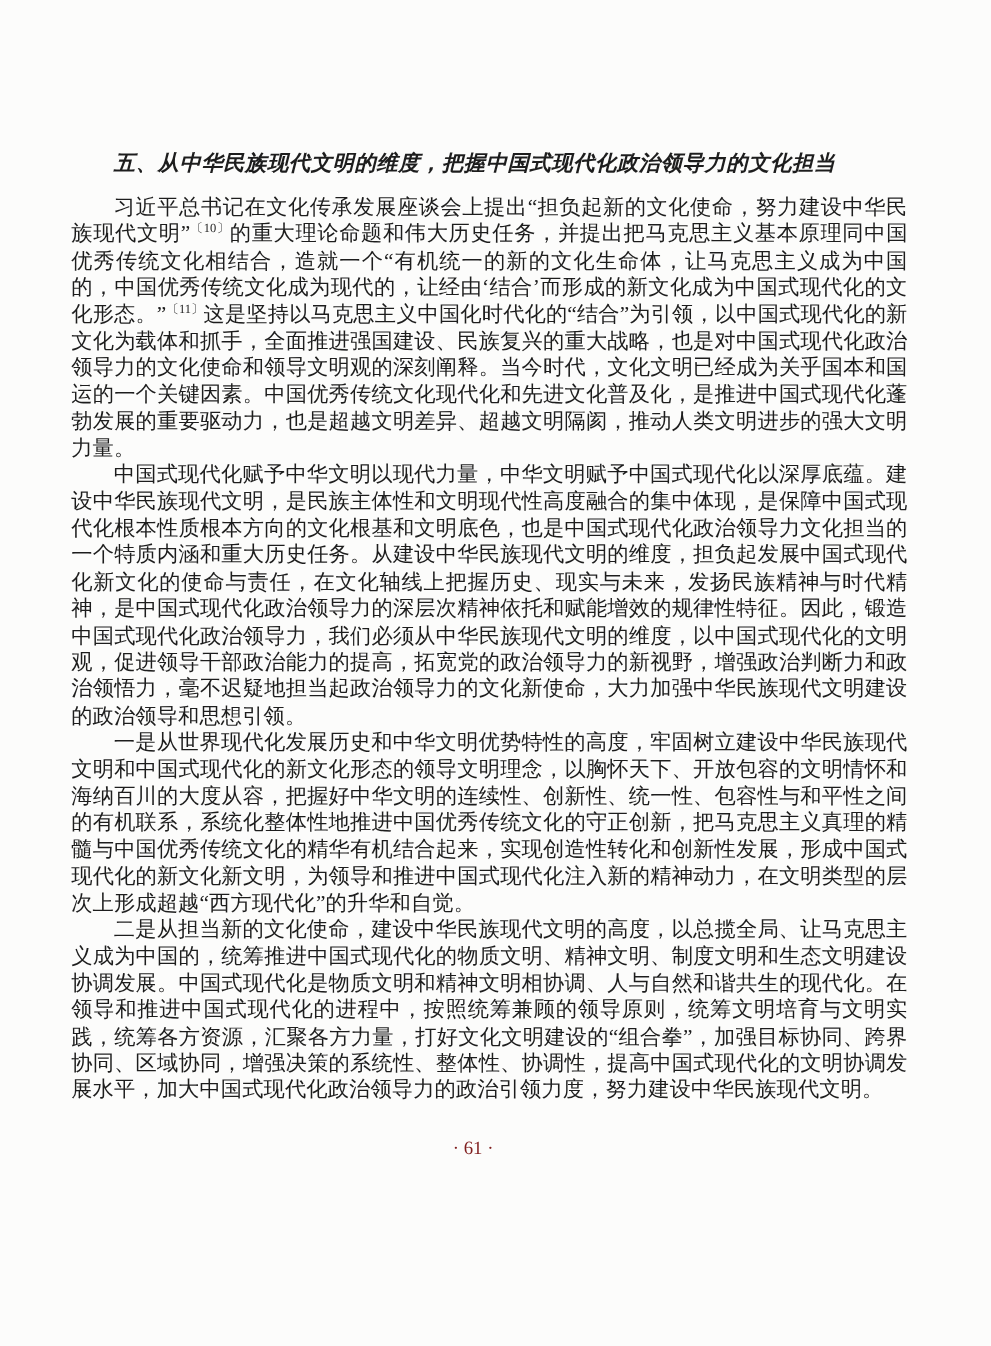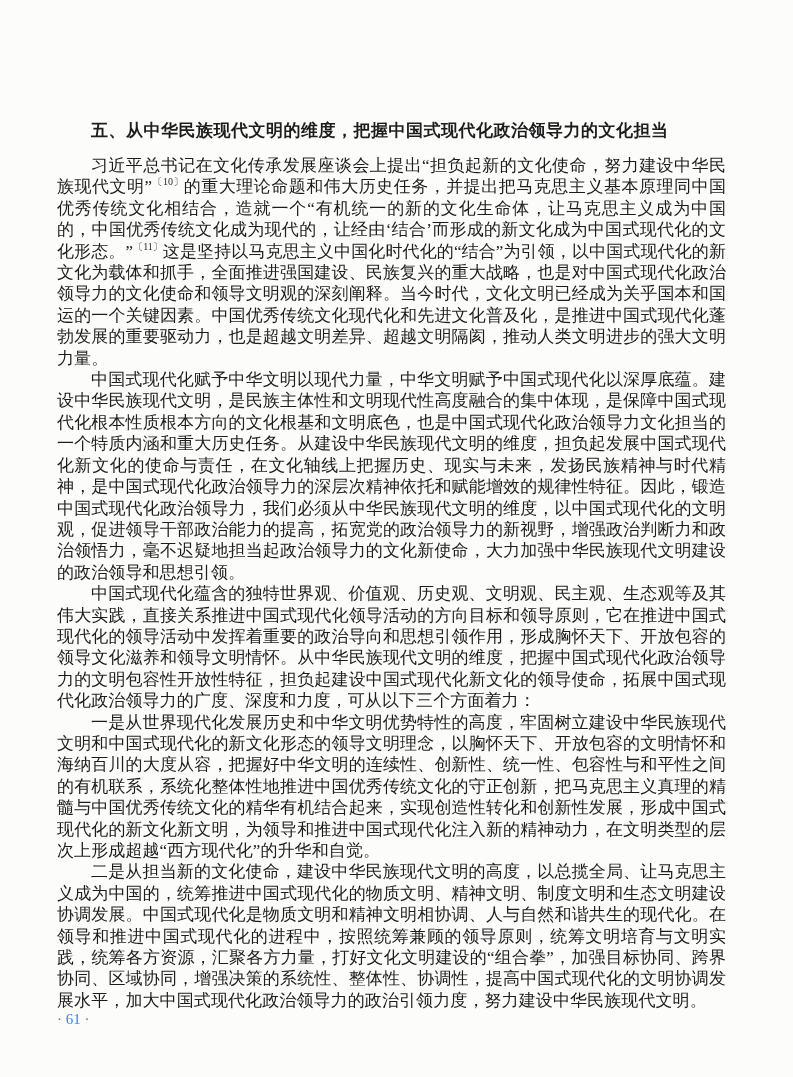--- a/index.html
+++ b/index.html
@@ -17,52 +17,52 @@
     height: 1077px;
     padding: 120px 67px 0 57px;
   }
   .heading {
     font-size: 17px;
     font-weight: bold;
     line-height: 22px;
     text-indent: 2em;
     margin: 0 0 13px 0;
     letter-spacing: 0.5px;
+    font-style: italic;
   }
   .article-body p {
     margin: 0;
     font-size: 17px;
     line-height: 21.4px;
     text-align: justify;
     text-align-last: left;
     text-indent: 2em;
     letter-spacing: 0.1px;
   }
   .article-body sup {
     font-size: 10px;
     line-height: 0;
     vertical-align: super;
     letter-spacing: 0;
   }
   .page-number {
-    margin-top: 0;
+    margin-top: 28px;
     padding-right: 26px;
-    text-align: left;
+    text-align: center;
     font-size: 15px;
-    color: #3b82f6;
+    color: #7f1d1d;
   }
 </style>
 </head>
 <body>
 
 <div class="page">
   <h1 class="heading">五、从中华民族现代文明的维度，把握中国式现代化政治领导力的文化担当</h1>
 
   <div class="article-body">
       <p><span>习近平总书记在文化传承发展座谈会上提出“担负起新的文化使命，努力建设中华民族现代文明”</span><sup>〔10〕</sup><span>的重大理论命题和伟大历史任务，并提出把马克思主义基本原理同中国优秀传统文化相结合，造就一个“有机统一的新的文化生命体，让马克思主义成为中国的，中国优秀传统文化成为现代的，让经由‘结合’而形成的新文化成为中国式现代化的文化形态。”</span><sup>〔11〕</sup><span>这是坚持以马克思主义中国化时代化的“结合”为引领，以中国式现代化的新文化为载体和抓手，全面推进强国建设、民族复兴的重大战略，也是对中国式现代化政治领导力的文化使命和领导文明观的深刻阐释。当今时代，文化文明已经成为关乎国本和国运的一个关键因素。中国优秀传统文化现代化和先进文化普及化，是推进中国式现代化蓬勃发展的重要驱动力，也是超越文明差异、超越文明隔阂，推动人类文明进步的强大文明力量。</span></p>
       <p><span>中国式现代化赋予中华文明以现代力量，中华文明赋予中国式现代化以深厚底蕴。建设中华民族现代文明，是民族主体性和文明现代性高度融合的集中体现，是保障中国式现代化根本性质根本方向的文化根基和文明底色，也是中国式现代化政治领导力文化担当的一个特质内涵和重大历史任务。从建设中华民族现代文明的维度，担负起发展中国式现代化新文化的使命与责任，在文化轴线上把握历史、现实与未来，发扬民族精神与时代精神，是中国式现代化政治领导力的深层次精神依托和赋能增效的规律性特征。因此，锻造中国式现代化政治领导力，我们必须从中华民族现代文明的维度，以中国式现代化的文明观，促进领导干部政治能力的提高，拓宽党的政治领导力的新视野，增强政治判断力和政治领悟力，毫不迟疑地担当起政治领导力的文化新使命，大力加强中华民族现代文明建设的政治领导和思想引领。</span></p>
-      <p><span>中国式现代化蕴含的独特世界观、价值观、历史观、文明观、民主观、生态观等及其伟大实践，直接关系推进中国式现代化领导活动的方向目标和领导原则，它在推进中国式现代化的领导活动中发挥着重要的政治导向和思想引领作用，形成胸怀天下、开放包容的领导文化滋养和领导文明情怀。从中华民族现代文明的维度，把握中国式现代化政治领导力的文明包容性开放性特征，担负起建设中国式现代化新文化的领导使命，拓展中国式现代化政治领导力的广度、深度和力度，可从以下三个方面着力：</span></p>
       <p><span>一是从世界现代化发展历史和中华文明优势特性的高度，牢固树立建设中华民族现代文明和中国式现代化的新文化形态的领导文明理念，以胸怀天下、开放包容的文明情怀和海纳百川的大度从容，把握好中华文明的连续性、创新性、统一性、包容性与和平性之间的有机联系，系统化整体性地推进中国优秀传统文化的守正创新，把马克思主义真理的精髓与中国优秀传统文化的精华有机结合起来，实现创造性转化和创新性发展，形成中国式现代化的新文化新文明，为领导和推进中国式现代化注入新的精神动力，在文明类型的层次上形成超越“西方现代化”的升华和自觉。</span></p>
       <p><span>二是从担当新的文化使命，建设中华民族现代文明的高度，以总揽全局、让马克思主义成为中国的，统筹推进中国式现代化的物质文明、精神文明、制度文明和生态文明建设协调发展。中国式现代化是物质文明和精神文明相协调、人与自然和谐共生的现代化。在领导和推进中国式现代化的进程中，按照统筹兼顾的领导原则，统筹文明培育与文明实践，统筹各方资源，汇聚各方力量，打好文化文明建设的“组合拳”，加强目标协同、跨界协同、区域协同，增强决策的系统性、整体性、协调性，提高中国式现代化的文明协调发展水平，加大中国式现代化政治领导力的政治引领力度，努力建设中华民族现代文明。</span></p>
     </div>
 
   <div class="page-number">· 61 ·</div>
 </div>
 
 </body></html>

